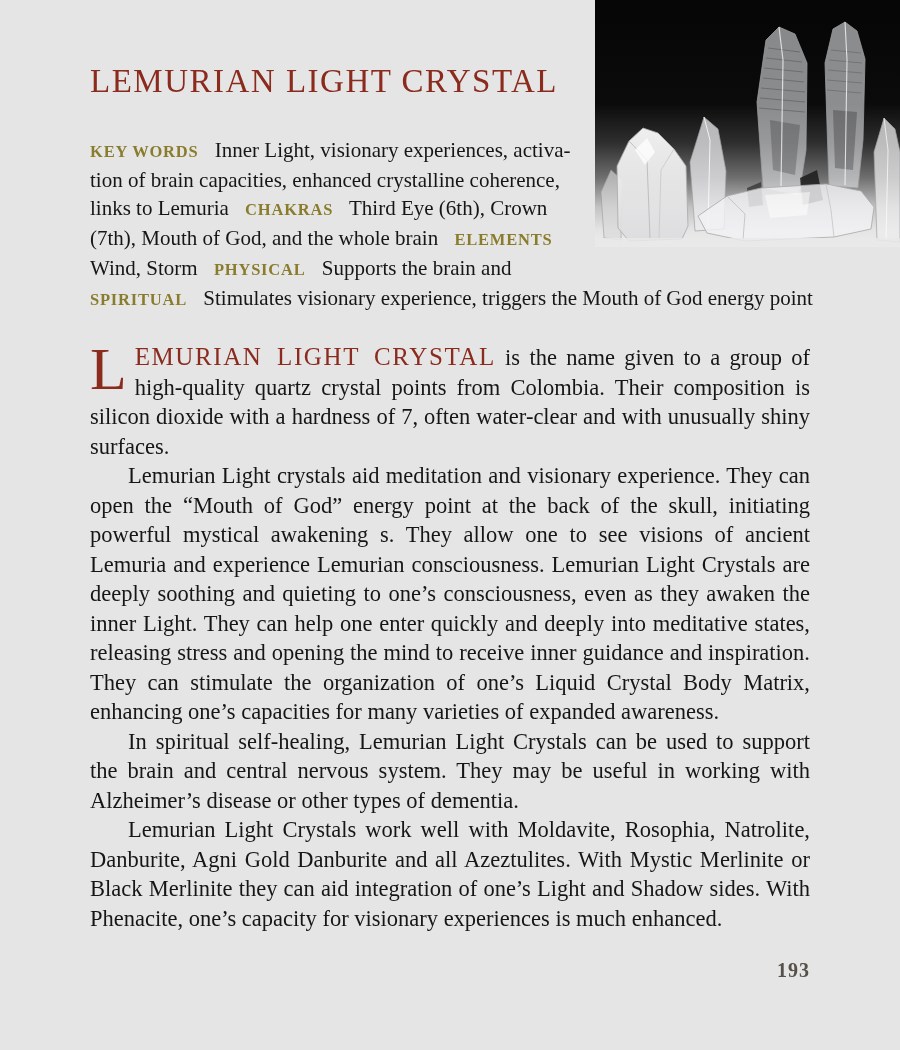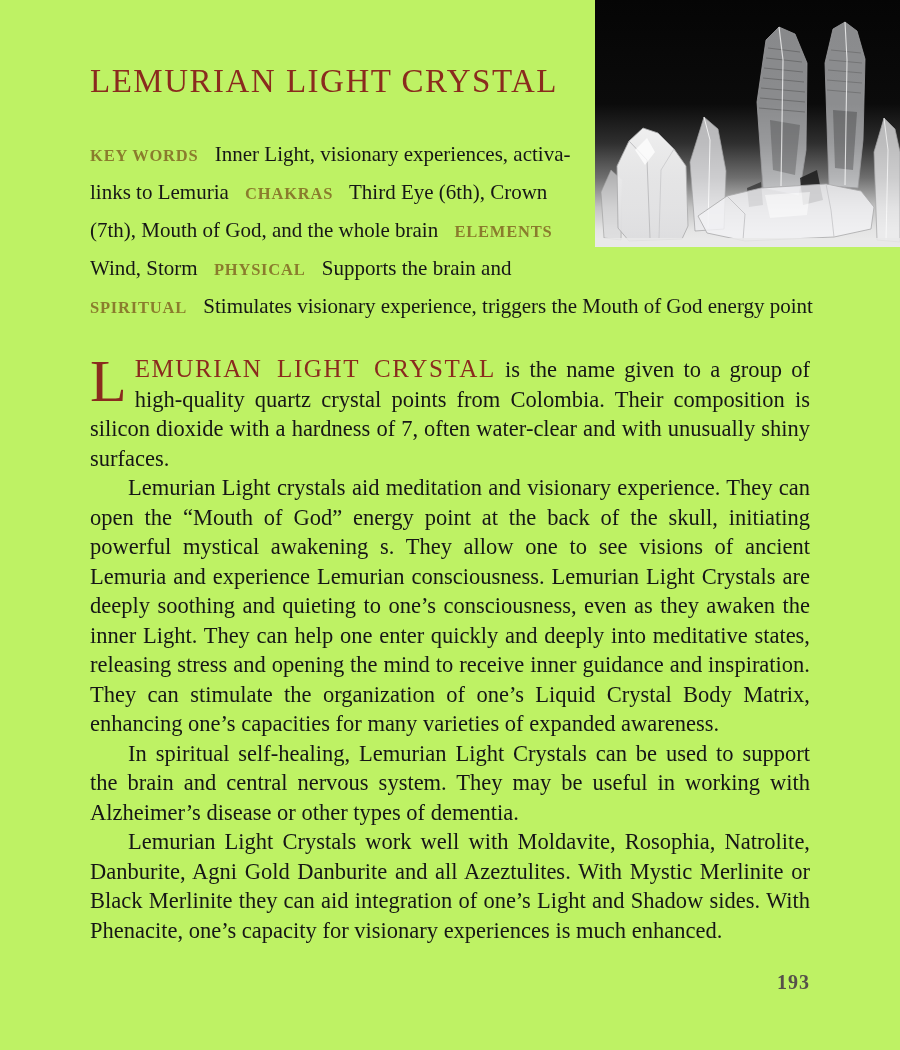--- a/index.html
+++ b/index.html
@@ -1,21 +1,21 @@
 <!DOCTYPE html>
 <html><head>
 <meta charset="utf-8">
 <style>
   html, body { margin: 0; padding: 0; }
   body { background: #ffffff; }
   .page {
     position: relative;
     width: 900px;
     height: 1050px;
-    background: #bef264;
+    background: #e5e5e5;
     overflow: hidden;
     font-family: "Liberation Serif", "DejaVu Serif", serif;
     color: #161616;
   }
   .photo {
     position: absolute;
     left: 595px;
     top: 0;
     width: 305px;
     height: 247px;
@@ -30,21 +30,21 @@
     margin: 60px 0 0 0;
     font-size: 33px;
     line-height: 42px;
     font-weight: normal;
     letter-spacing: 1.5px;
     color: #8a2b1e;
   }
   .keyblock {
     margin-top: 34px;
     font-size: 21px;
-    line-height: 36px;
+    line-height: 28px;
   }
   .kb-line { white-space: nowrap; }
   .kb-label {
     color: #8a7c2d;
     font-weight: bold;
     font-size: 16.5px;
     letter-spacing: 0.8px;
     margin: 0 11px;
   }
   .kb-line .kb-label:first-child { margin-left: 0; }
@@ -155,20 +155,23 @@
   <div class="content">
 
     <h1 class="title">LEMURIAN LIGHT CRYSTAL</h1>
 
     <div class="keyblock">
       <div class="kb-line">
         <span class="kb-label">KEY WORDS</span>
         <span class="kb-text">Inner Light, visionary experiences, activa-</span>
       </div>
       <div class="kb-line">
+        <span class="kb-text">tion of brain capacities, enhanced crystalline coherence,</span>
+      </div>
+      <div class="kb-line">
         <span class="kb-text">links to Lemuria</span>
         <span class="kb-label">CHAKRAS</span>
         <span class="kb-text">Third Eye (6th), Crown</span>
       </div>
       <div class="kb-line">
         <span class="kb-text">(7th), Mouth of God, and the whole brain</span>
         <span class="kb-label">ELEMENTS</span>
       </div>
       <div class="kb-line">
         <span class="kb-text">Wind, Storm</span>

